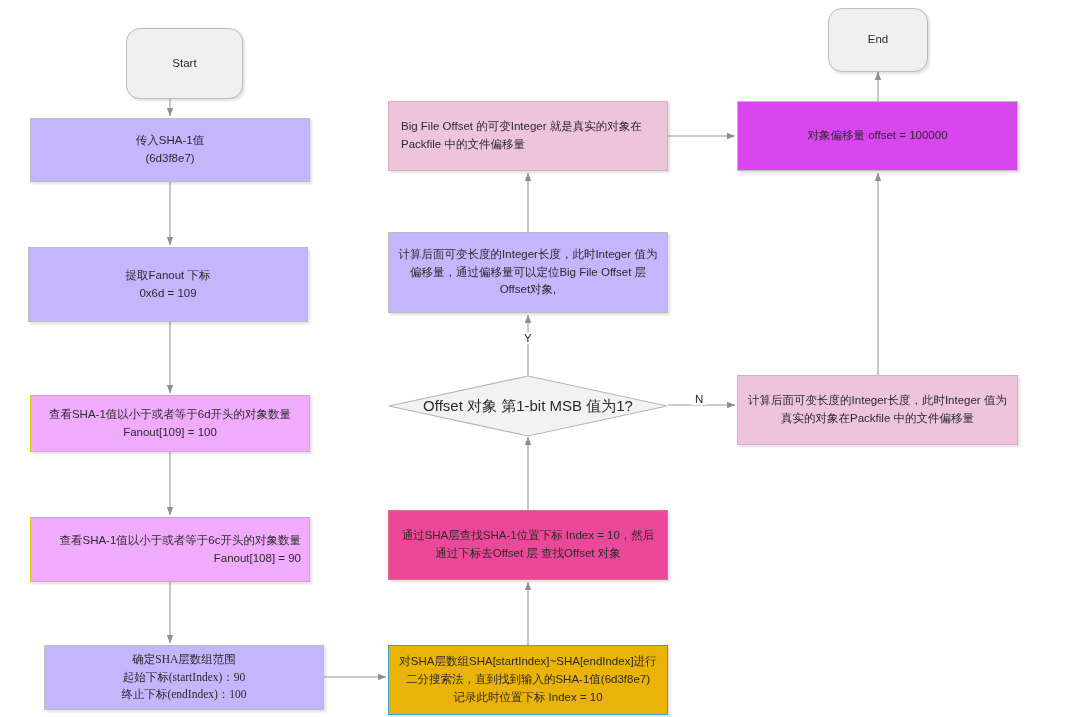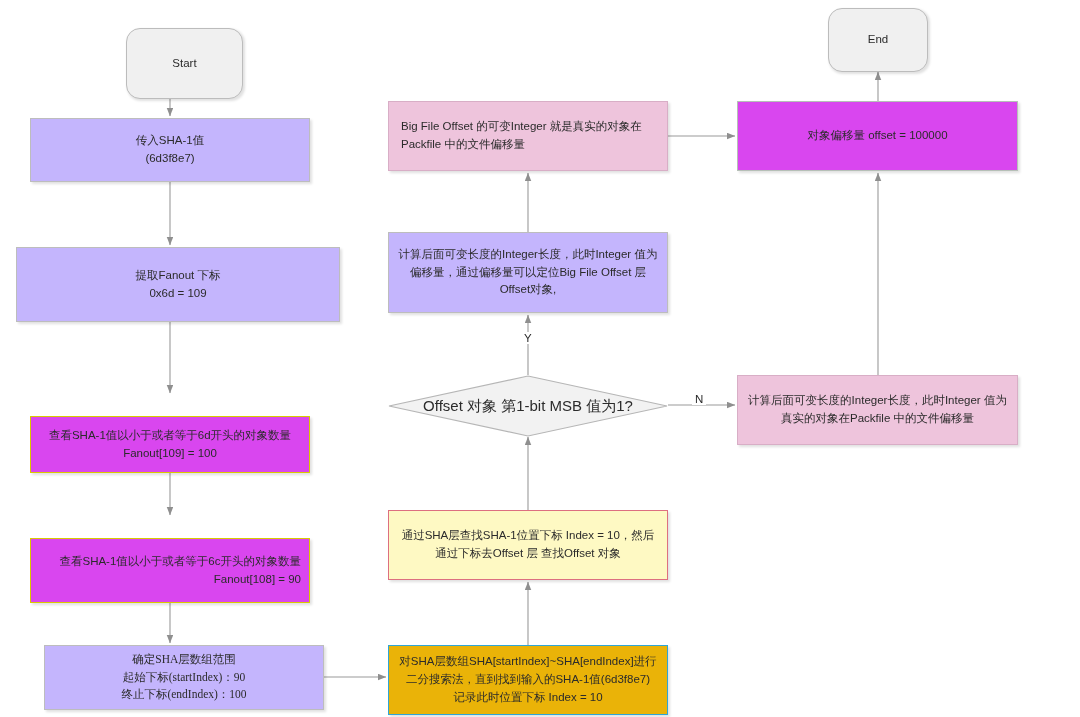--- a/index.html
+++ b/index.html
@@ -30,23 +30,23 @@
     white-space:pre-line;
   }
   .node .txt{display:block;width:100%;}
 
   .terminal{
     border-radius:14px;
     background:#f0f0f0;
     border:1px solid #bcbcbc;
   }
   .process-gray{background:#c4b5fd;border-color:#bdbdbd;}
-  .process-yellow{background:#d946ef;border-color:#d9c900;margin-top:21px;}
+  .process-yellow{background:#f0abfc;border-color:#d9c900;}
   .process-blue{background:#eab308;border-color:#2fa5d6;}
-  .process-salmon{background:#fef9c3;border-color:#dd6f80;}
+  .process-salmon{background:#ec4899;border-color:#dd6f80;}
   .process-pink{background:#eec4dc;border-color:#d8aec6;}
   .process-green{background:#d946ef;border-color:#b6c0b7;}
 
   .align-left{justify-content:center;text-align:left;padding-left:12px;}
 
   
   .decision{
     position:absolute;
     display:flex;align-items:center;justify-content:center;
     text-align:center;
@@ -113,21 +113,21 @@
 
   <div class="node terminal" style="left:120px;top:28px;width:117px;height:71px;margin-left:6px;">
     <span class="txt">Start</span>
   </div>
 
   <div class="node process-gray" style="left:30px;top:118px;width:280px;height:64px;">
     <span class="txt">传入SHA-1值
 (6d3f8e7)</span>
   </div>
 
-  <div class="node process-gray" style="left:16px;top:247px;width:324px;height:75px;">
+  <div class="node process-gray" style="left:28px;top:247px;width:280px;height:75px;">
     <span class="txt">提取Fanout 下标
 0x6d = 109</span>
   </div>
 
   <div class="node process-yellow" style="left:30px;top:395px;width:280px;height:57px;">
     <span class="txt">查看SHA-1值以小于或者等于6d开头的对象数量
 Fanout[109] = 100</span>
   </div>
 
   <div class="node process-yellow" style="left:30px;top:517px;width:280px;height:65px;text-align:right;">

